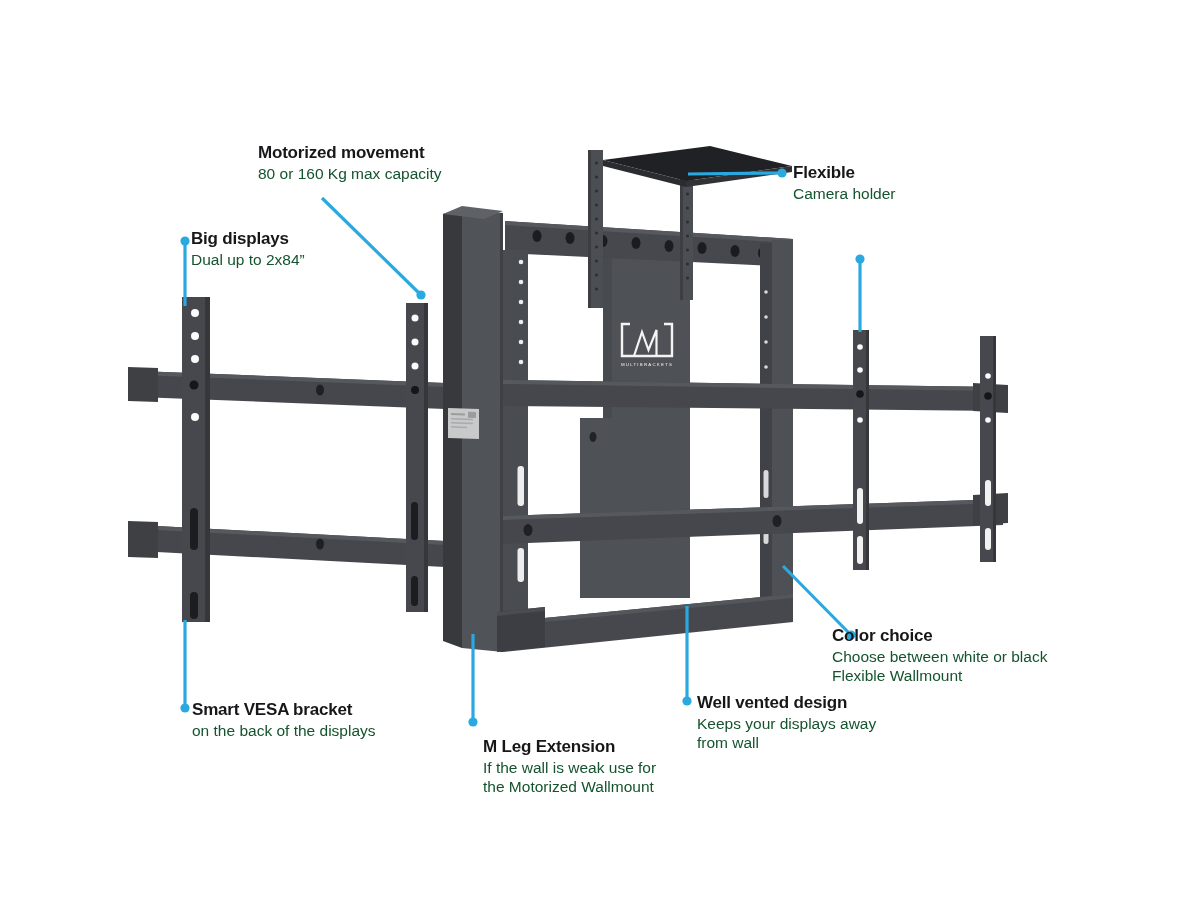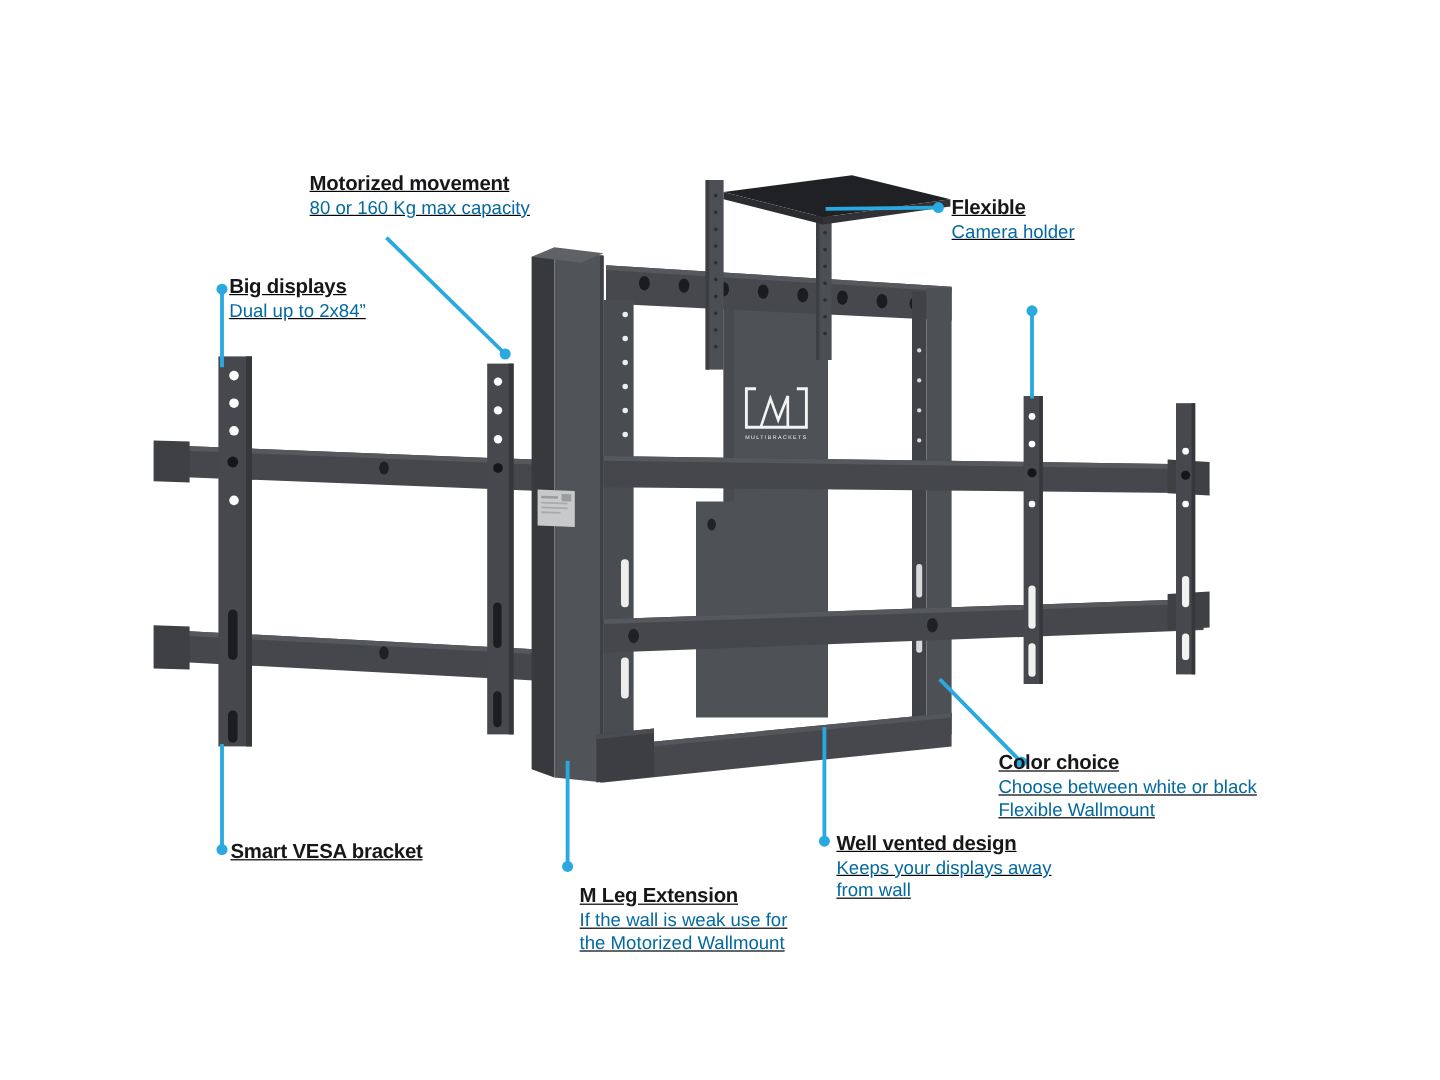--- a/index.html
+++ b/index.html
@@ -1,21 +1,21 @@
 <!DOCTYPE html>
 <html><head>
 <meta charset="utf-8">
 <style>
   html,body{margin:0;padding:0;background:#ffffff;}
   #canvas{position:relative;width:1200px;height:900px;background:#ffffff;overflow:hidden;
           font-family:"Liberation Sans",sans-serif;}
   #render{position:absolute;left:0;top:0;}
-  .callout{position:absolute;white-space:nowrap;text-decoration:underline;}
+  .callout{position:absolute;white-space:nowrap;}
   .callout h4{margin:0 0 2px 0;font-size:17px;line-height:19px;font-weight:bold;color:#17171a;letter-spacing:-0.2px;}
-  .callout p{margin:0;font-size:15.5px;line-height:19px;color:#0369a1;}
+  .callout p{margin:0;font-size:15.5px;line-height:19px;color:#14532d;}
 </style>
 </head>
 <body>
 
 <div id="canvas">
 
   <svg id="render" width="1200" height="900" viewBox="0 0 1200 900">
 
     <g>
       <polygon points="603,254 690,254 690,598 580,598 580,418 603,418" fill="#4e5156"></polygon>
@@ -266,20 +266,21 @@
 
 
   <div class="callout" style="left:832px;top:626px;">
     <h4>Color choice</h4>
     <p>Choose between white or black</p>
     <p>Flexible Wallmount</p>
   </div>
 
   <div class="callout" style="left:192px;top:700px;">
     <h4>Smart VESA bracket</h4>
+    <p>on the back of the displays</p>
   </div>
 
   <div class="callout" style="left:483px;top:713px;margin-top:24px;">
     <h4>M Leg Extension</h4>
     <p>If the wall is weak use for</p>
     <p>the Motorized Wallmount</p>
   </div>
 
   <div class="callout" style="left:697px;top:693px;">
     <h4>Well vented design</h4>

